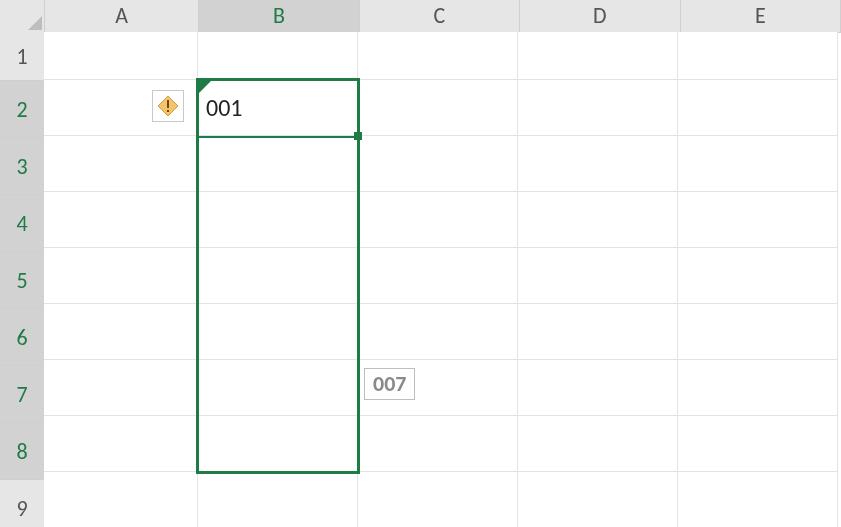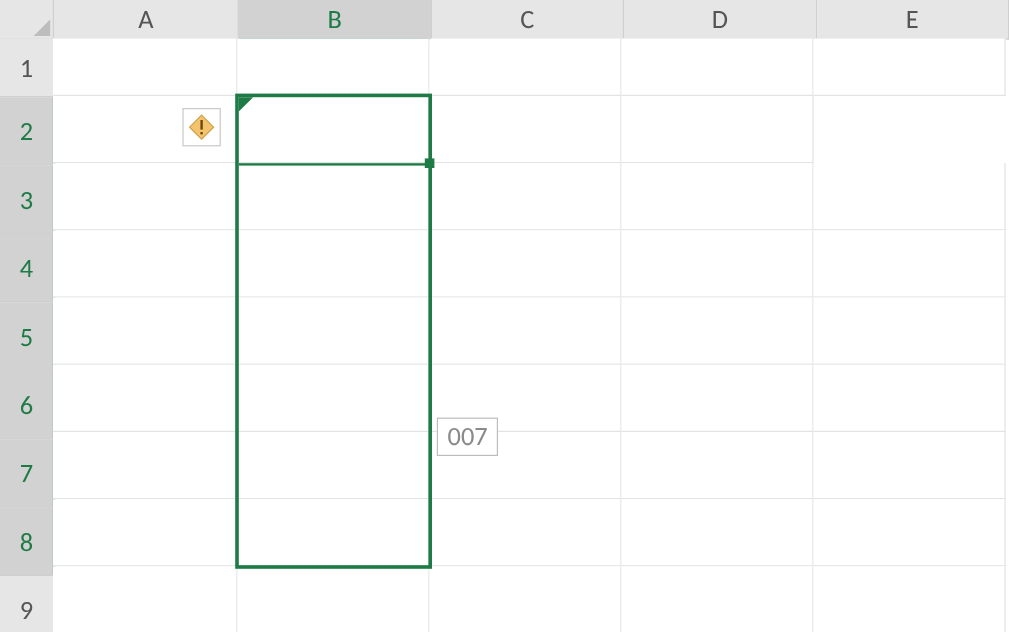--- a/index.html
+++ b/index.html
@@ -187,20 +187,21 @@
   <div class="grid" id="grid">
       <div class="grid-row">
         <div class="cell" style="width: 154px; height: 48px;"></div>
         <div class="cell" style="width: 160px; height: 48px;"></div>
         <div class="cell" style="width: 160px; height: 48px;"></div>
         <div class="cell" style="width: 160px; height: 48px;"></div>
         <div class="cell" style="width: 160px; height: 48px;"></div>
       </div>
       <div class="grid-row">
         <div class="cell" style="width: 154px; height: 56px;"></div>
+        <div class="cell" style="width: 160px; height: 56px;">001</div>
         <div class="cell" style="width: 160px; height: 56px;"></div>
         <div class="cell" style="width: 160px; height: 56px;"></div>
         <div class="cell" style="width: 160px; height: 56px;"></div>
       </div>
       <div class="grid-row">
         <div class="cell" style="width: 154px; height: 56px;"></div>
         <div class="cell" style="width: 160px; height: 56px;"></div>
         <div class="cell" style="width: 160px; height: 56px;"></div>
         <div class="cell" style="width: 160px; height: 56px;"></div>
         <div class="cell" style="width: 160px; height: 56px;"></div>
@@ -256,15 +257,15 @@
   <div class="text-number-indicator" id="tri" style="left: 199px; top: 81px;"></div>
 
   <div class="smart-tag" id="smart-tag" style="left: 152px; top: 90px;">
     <svg width="22" height="22" viewBox="0 0 22 22">
       <polygon points="11,1 21,11 11,21 1,11" fill="#f4c36b" stroke="#caa24a" stroke-width="1"></polygon>
       <rect x="10" y="5" width="2" height="8" fill="#6b4a12"></rect>
       <rect x="10" y="15" width="2" height="2" fill="#6b4a12"></rect>
     </svg>
   </div>
 
-  <div class="drag-tooltip" id="drag-tooltip" style="left: 364px; top: 348px;">007</div>
+  <div class="drag-tooltip" id="drag-tooltip" style="left: 364px; top: 368px; font-weight: bold;">007</div>
 
 </div>
 
 </body></html>

